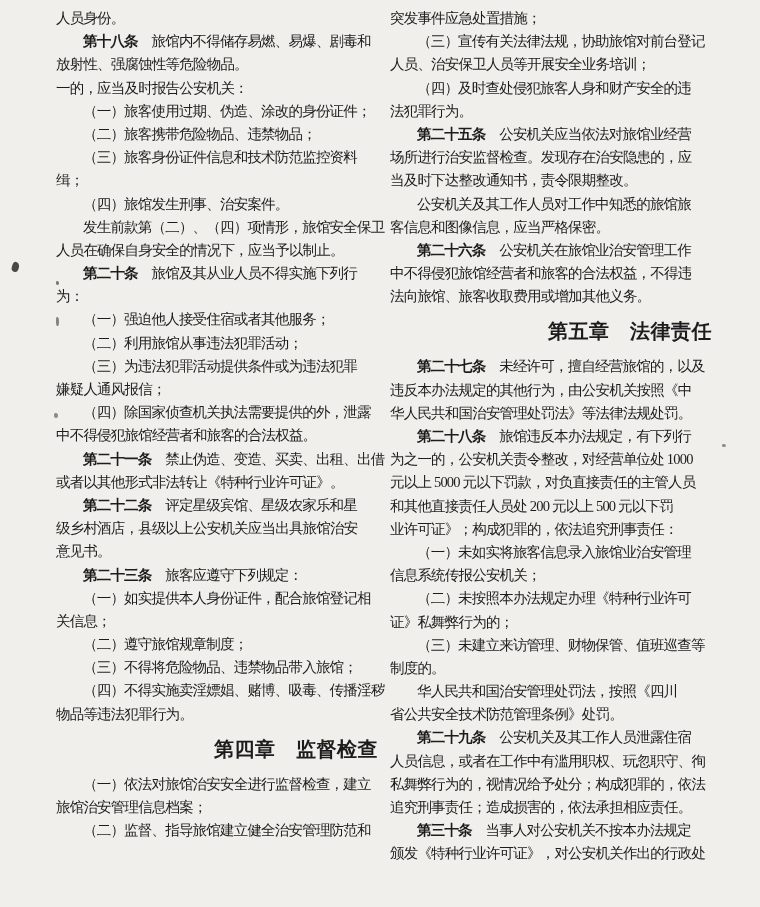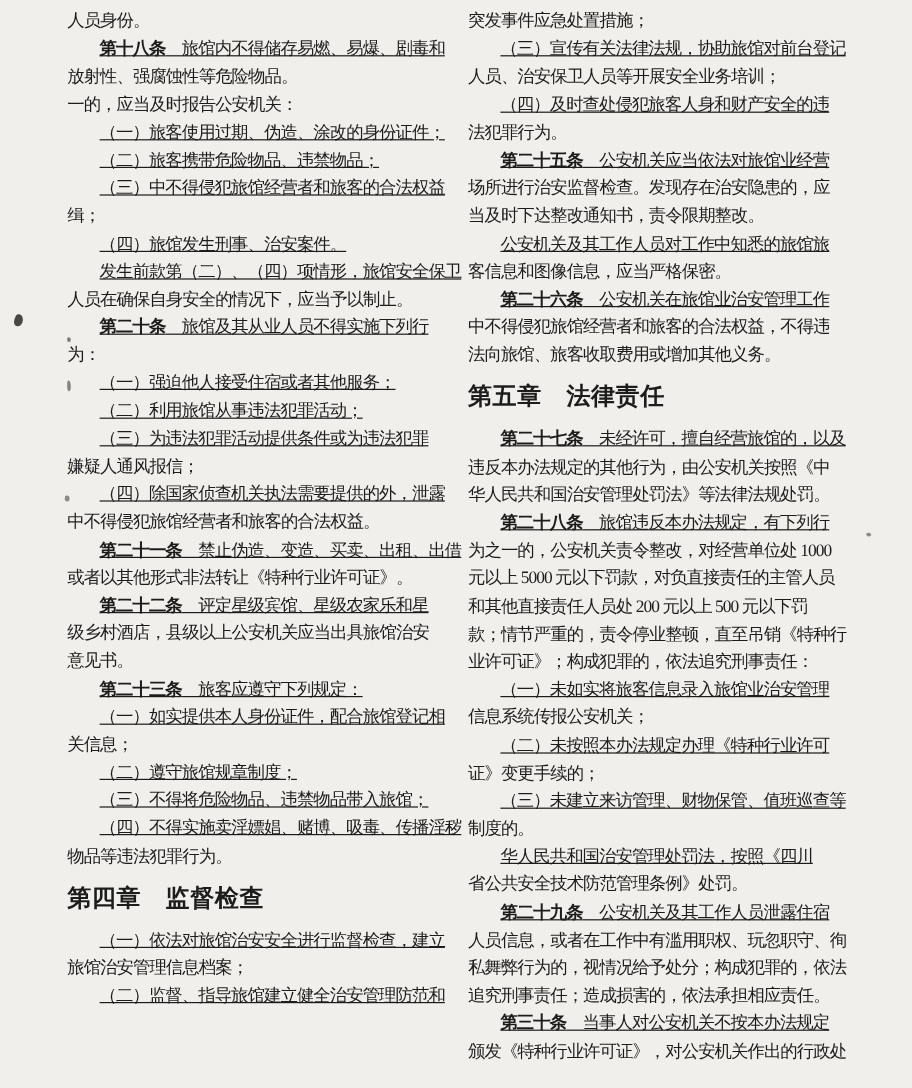--- a/index.html
+++ b/index.html
@@ -26,26 +26,26 @@
   }
   .column.left  { left: 56px;  }
   .column.right { left: 390px; }
   .line {
     height: 23.2px;
     line-height: 23.2px;
     font-size: 14.5px;
     letter-spacing: -0.8px;
     white-space: nowrap;
   }
-  .line.indent { padding-left: 27px; text-decoration: underline; }
+  .line.indent { padding-left: 27px; }
   .art { font-weight: bold; }
   .chapter-heading {
     height: 47px;
     line-height: 47px;
-    text-align: left;
+    text-align: right;
     font-weight: bold;
     font-size: 20px;
     letter-spacing: 0.5px;
     white-space: nowrap;
   }
   
   .speck {
     position: absolute;
     background: #2a2a2a;
     border-radius: 40% 60% 50% 50%;
@@ -60,21 +60,21 @@
 <body style="background: rgb(241, 239, 235);">
 
 <div class="page" style="color: rgb(28, 28, 28);">
   <div class="column left">
       <div class="line">人员身份。</div>
       <div class="line indent"><span class="art">第十八条</span>　旅馆内不得储存易燃、易爆、剧毒和</div>
       <div class="line">放射性、强腐蚀性等危险物品。</div>
       <div class="line">一的，应当及时报告公安机关：</div>
       <div class="line indent">（一）旅客使用过期、伪造、涂改的身份证件；</div>
       <div class="line indent">（二）旅客携带危险物品、违禁物品；</div>
-      <div class="line indent">（三）中不得侵犯旅馆经营者和旅客的合法权益</div>
+      <div class="line indent">（三）旅客身份证件信息和技术防范监控资料</div>
       <div class="line">缉；</div>
       <div class="line indent">（四）旅馆发生刑事、治安案件。</div>
       <div class="line indent">发生前款第（二）、（四）项情形，旅馆安全保卫</div>
       <div class="line">人员在确保自身安全的情况下，应当予以制止。</div>
       <div class="line indent"><span class="art">第二十条</span>　旅馆及其从业人员不得实施下列行</div>
       <div class="line">为：</div>
       <div class="line indent">（一）强迫他人接受住宿或者其他服务；</div>
       <div class="line indent">（二）利用旅馆从事违法犯罪活动；</div>
       <div class="line indent">（三）为违法犯罪活动提供条件或为违法犯罪</div>
       <div class="line">嫌疑人通风报信；</div>
@@ -112,26 +112,25 @@
       <div class="line">中不得侵犯旅馆经营者和旅客的合法权益，不得违</div>
       <div class="line">法向旅馆、旅客收取费用或增加其他义务。</div>
       <div class="chapter-heading">第五章　法律责任</div>
       <div class="line indent"><span class="art">第二十七条</span>　未经许可，擅自经营旅馆的，以及</div>
       <div class="line">违反本办法规定的其他行为，由公安机关按照《中</div>
       <div class="line">华人民共和国治安管理处罚法》等法律法规处罚。</div>
       <div class="line indent"><span class="art">第二十八条</span>　旅馆违反本办法规定，有下列行</div>
       <div class="line">为之一的，公安机关责令整改，对经营单位处 1000</div>
       <div class="line">元以上 5000 元以下罚款，对负直接责任的主管人员</div>
       <div class="line">和其他直接责任人员处 200 元以上 500 元以下罚</div>
-      <div class="line">款；情节严重的，责令停业整顿，直至吊销《特种行</div>
       <div class="line">业许可证》；构成犯罪的，依法追究刑事责任：</div>
       <div class="line indent">（一）未如实将旅客信息录入旅馆业治安管理</div>
       <div class="line">信息系统传报公安机关；</div>
       <div class="line indent">（二）未按照本办法规定办理《特种行业许可</div>
-      <div class="line">证》变更手续的；</div>
+      <div class="line">证》私舞弊行为的；</div>
       <div class="line indent">（三）未建立来访管理、财物保管、值班巡查等</div>
       <div class="line">制度的。</div>
       <div class="line indent">华人民共和国治安管理处罚法，按照《四川</div>
       <div class="line">省公共安全技术防范管理条例》处罚。</div>
       <div class="line indent"><span class="art">第二十九条</span>　公安机关及其工作人员泄露住宿</div>
       <div class="line">人员信息，或者在工作中有滥用职权、玩忽职守、徇</div>
       <div class="line">私舞弊行为的，视情况给予处分；构成犯罪的，依法</div>
       <div class="line">追究刑事责任；造成损害的，依法承担相应责任。</div>
       <div class="line indent"><span class="art">第三十条</span>　当事人对公安机关不按本办法规定</div>
       <div class="line">颁发《特种行业许可证》，对公安机关作出的行政处</div>

